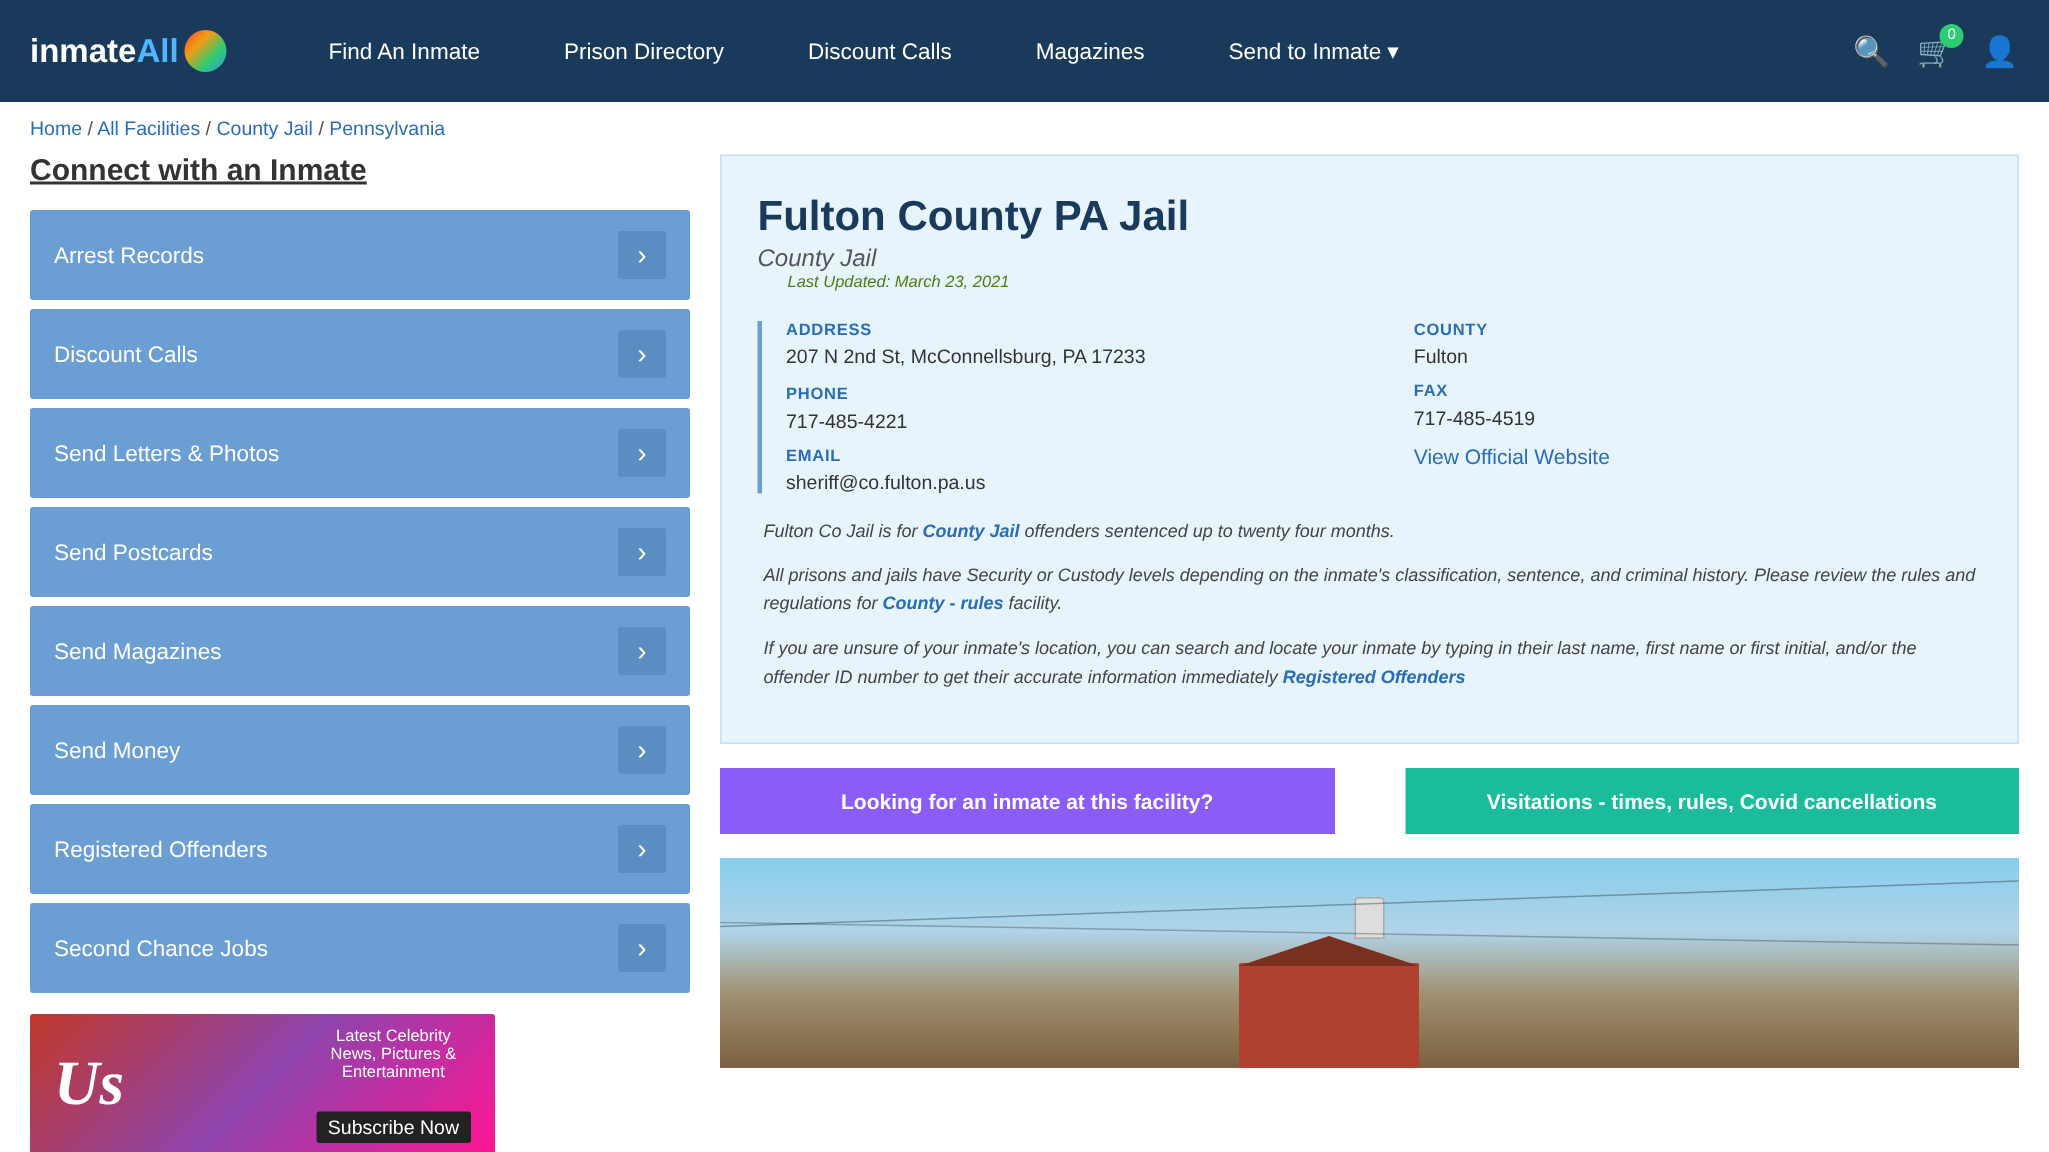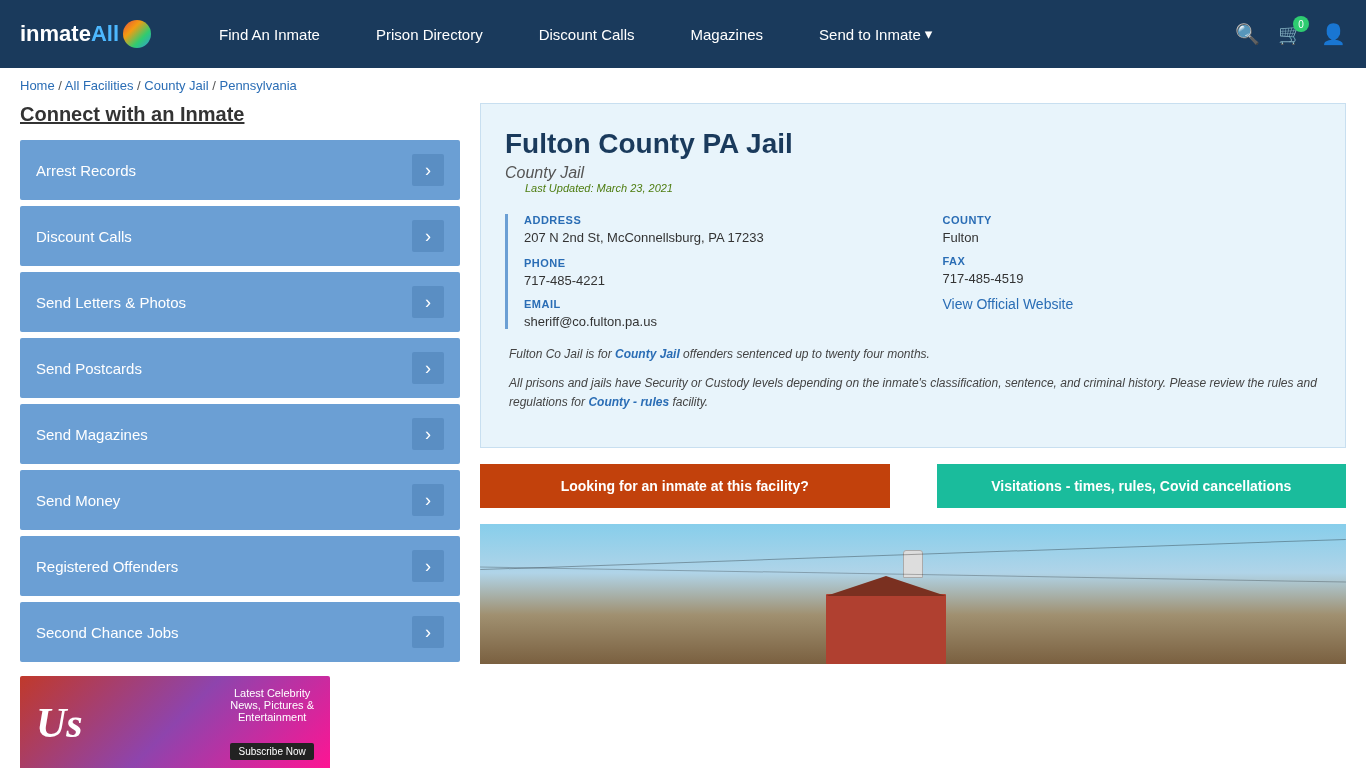--- a/index.html
+++ b/index.html
@@ -168,21 +168,21 @@
       right: 16px;
       color: #fff;
       font-size: 11px;
       text-align: center;
     }
     .ad-banner-btn {
       display: inline-block;
       background: #222;
       color: #fff;
       padding: 3px 8px;
-      font-size: 10px;
+      font-size: 13px;
       margin-top: 20px;
       border-radius: 2px;
     }
 
     
     .content-area {
       flex: 1;
     }
 
     
@@ -256,21 +256,21 @@
     .action-btn {
       padding: 14px 20px;
       color: #fff;
       font-size: 14px;
       font-weight: bold;
       border: none;
       cursor: pointer;
       flex: 1;
       text-align: center;
     }
-    .btn-green { background: #c2410c; }
+    .btn-green { background: #8b5cf6; }
     .btn-teal { background: #1abc9c; margin-left: 35px; }
 
     
     .facility-photo {
       width: 100%;
       height: 140px;
       background: linear-gradient(180deg, #87ceeb 0%, #87ceeb 40%, #8b7355 70%, #a0522d 100%);
       position: relative;
       overflow: hidden;
     }
@@ -404,20 +404,23 @@
         </div>
       </div>
 
       <div class="facility-description">
         <p>
           Fulton Co Jail is for <a href="#">County Jail</a> offenders sentenced up to twenty four months.
         </p>
         <p>
           All prisons and jails have Security or Custody levels depending on the inmate's classification, sentence, and criminal history. Please review the rules and regulations for <a href="#">County - rules</a> facility.
         </p>
+        <p>
+          If you are unsure of your inmate's location, you can search and locate your inmate by typing in their last name, first name or first initial, and/or the offender ID number to get their accurate information immediately <a href="#">Registered Offenders</a>
+        </p>
       </div>
     </div>
 
     <div class="action-buttons">
       <button class="action-btn btn-green">Looking for an inmate at this facility?</button>
       <button class="action-btn btn-teal">Visitations - times, rules, Covid cancellations</button>
     </div>
 
     <div class="facility-photo">
       <div style="position:absolute;top:0;left:0;right:0;bottom:0;background:linear-gradient(180deg,#87ceeb 0%,#b0d4e8 35%,#a09070 65%,#7a6040 100%);"></div>

